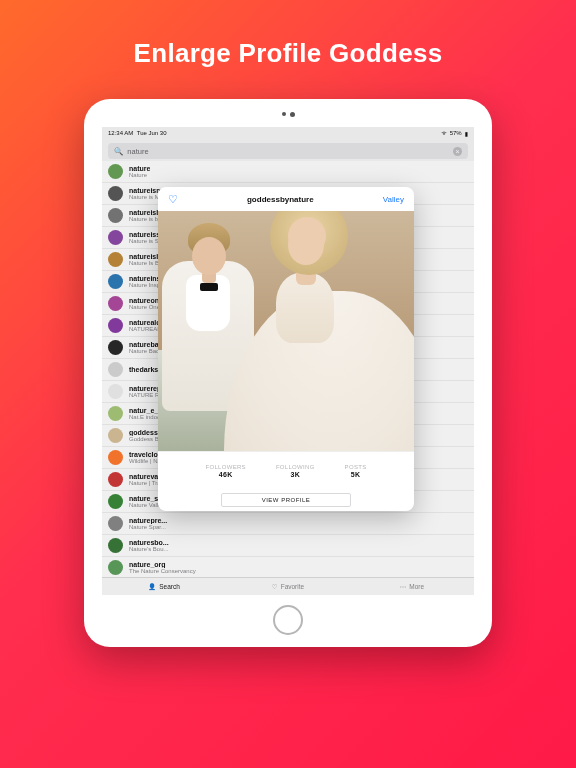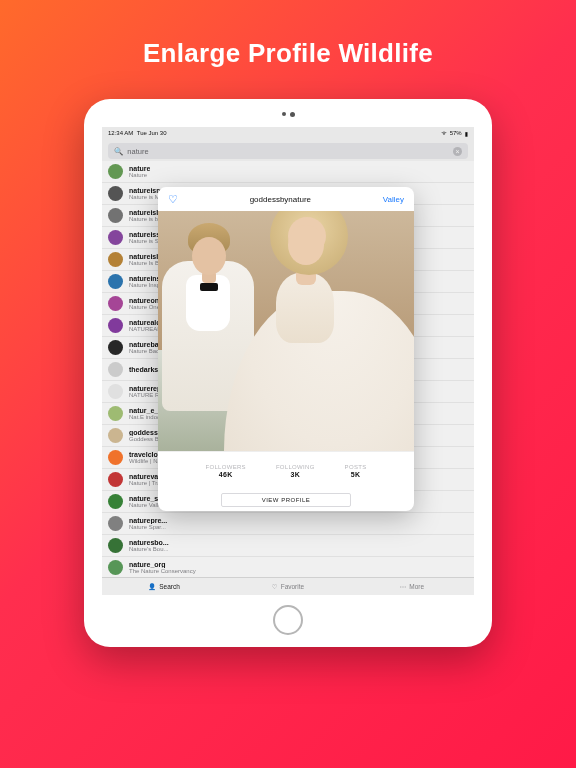--- a/index.html
+++ b/index.html
@@ -23,21 +23,21 @@
 .row .t{display:flex;flex-direction:column;line-height:1.05;min-width:0}
 .row .n{font-size:7px;font-weight:600;color:#111;white-space:nowrap;overflow:hidden}
 .row .s{font-size:6px;color:#8a8a8e;white-space:nowrap;overflow:hidden}
 .bottom-bar{position:absolute;bottom:0;left:0;right:0;height:18px;border-top:1px solid #ddd;background:#fbfbfb;display:flex;align-items:center;font-size:6.5px;color:#8a8a8e}
 .bottom-bar .tab{flex:1;display:flex;gap:3px;align-items:center;justify-content:center}
 .bottom-bar .tab.active{color:#1a1a1a}
 .dim{position:absolute;inset:0;background:rgba(0,0,0,.06)}
 .modal{position:absolute;top:60px;left:56px;width:256px;height:324px;background:#fff;border-radius:8px;box-shadow:0 8px 28px rgba(0,0,0,.25);display:flex;flex-direction:column;overflow:hidden}
 .modal-h{height:24px;display:flex;align-items:center;justify-content:space-between;padding:0 10px;font-size:8px}
 .modal-h .heart{color:#1e7cff;font-size:11px}
-.modal-h .title{font-weight:400;color:#111}
+.modal-h .title{font-weight:700;color:#111}
 .modal-h .close{color:#1e7cff}
 .photo{flex:1;position:relative;background:linear-gradient(180deg,#cdb89b 0%,#b79a77 58%,#d8dcd3 58%,#a9b29c 100%);overflow:hidden}
 .woman-dress{position:absolute;bottom:-20px;left:66px;width:220px;height:180px;background:radial-gradient(ellipse at 50% 0%,#f6f1ea 0%,#f0e9df 60%,#e9e0d3 100%);border-radius:100px 100px 0 0/160px 160px 0 0}
 .woman-bodice{position:absolute;bottom:108px;left:118px;width:58px;height:70px;background:linear-gradient(#f3ece2,#eadfce);border-radius:24px 24px 16px 16px/30px 30px 20px 20px}
 .woman-neck{position:absolute;bottom:166px;left:138px;width:20px;height:18px;background:#e9c9ac;border-radius:6px}
 .woman-head{position:absolute;bottom:178px;left:126px;width:44px;height:48px;background:#eccdaf;border-radius:50%}
 .woman-hair{position:absolute;bottom:176px;left:112px;width:78px;height:78px;border-radius:50%;background:radial-gradient(circle at 50% 40%,#e9d4a5 0%,#d6bd88 55%,#c6ab73 100%)}
 .woman-hair::after{content:"";position:absolute;top:20px;left:18px;width:38px;height:38px;border-radius:50%;background:#eccdaf}
 .man-jacket{position:absolute;bottom:40px;left:4px;width:92px;height:150px;background:linear-gradient(#f4f1ec,#e9e4da);border-radius:26px 26px 8px 8px}
 .man-lapel{position:absolute;bottom:120px;left:28px;width:44px;height:56px;background:#fff;border-radius:10px 10px 14px 14px}
@@ -49,21 +49,21 @@
 .stats-row{display:flex;gap:30px;font-size:6px;color:#b8b8bc;text-align:center;letter-spacing:.3px}
 .stats-row .c{display:flex;flex-direction:column;align-items:center}
 .stats-row .v{color:#111;font-weight:600;font-size:7px;margin-top:1px}
 .viewp{height:22px;display:flex;align-items:center;justify-content:center}
 .viewp .btn{width:130px;height:14px;border:1px solid #d9d9dd;border-radius:2px;display:flex;align-items:center;justify-content:center;font-size:6px;letter-spacing:.5px;color:#222}
 </style>
 </head>
 <body>
 
 <div class="bg">
-  <div class="hero">Enlarge Profile Wildlife</div>
+  <div class="hero">Enlarge Profile Goddess</div>
 
   <div class="tablet">
     <div class="sensors">
       <span class="dot s"></span>
         <span class="dot"></span>
     </div>
 
     <div class="screen">
       <div class="status">
         <div><span>12:34 AM</span>&nbsp;&nbsp;<span>Tue Jun 30</span></div>

